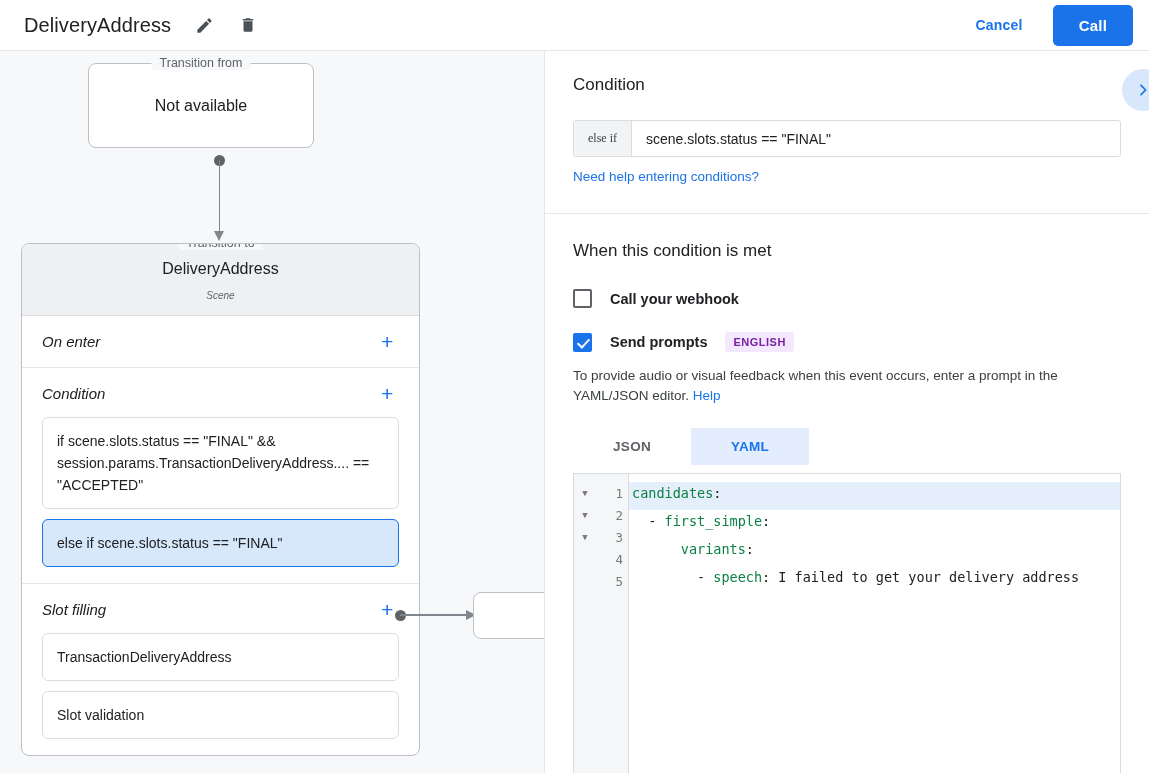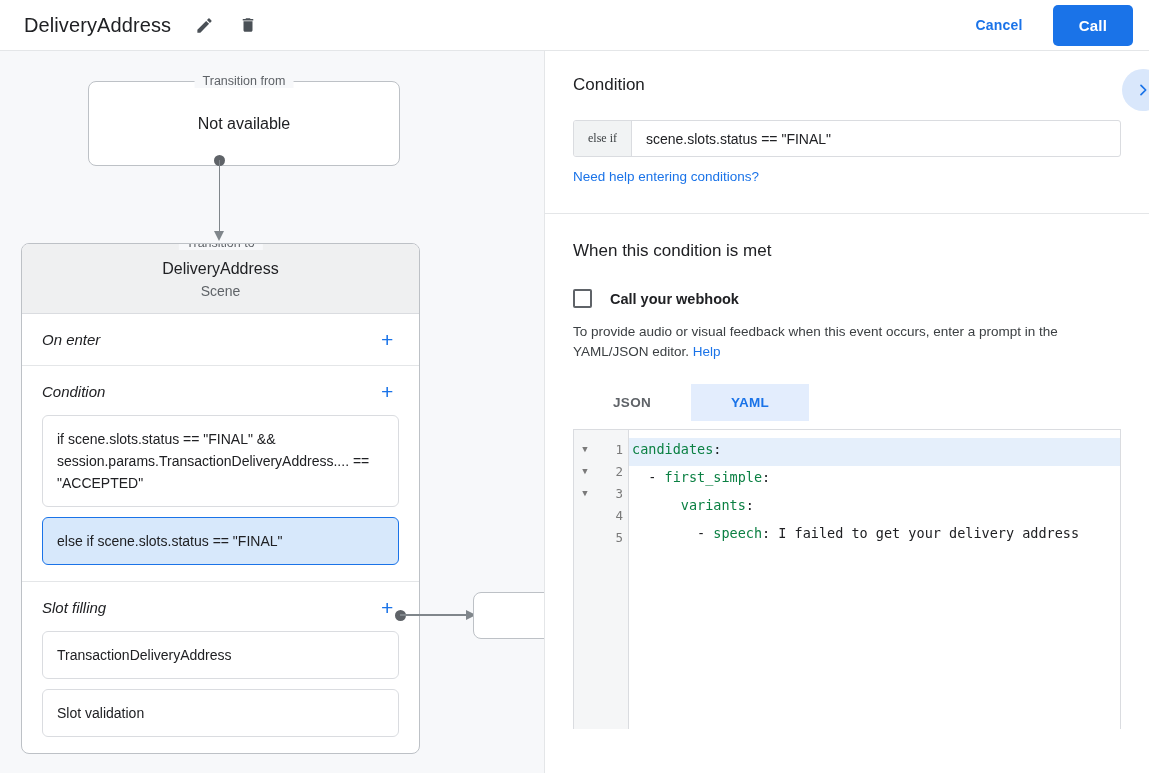--- a/index.html
+++ b/index.html
@@ -94,21 +94,21 @@
     left: 50%;
     transform: translateX(-50%);
     background: #f7f8fa;
     padding: 0 8px;
     font-size: 12.5px;
     color: #5f6368;
     white-space: nowrap;
   }
 
   #transition-from {
-    left: 88px; top: 30px; width: 312px; height: 85px;
+    left: 88px; top: 12px; width: 226px; height: 85px;
   }
   .from-body {
     height: 100%;
     display: flex; align-items: center; justify-content: center;
     font-size: 16px; color: #202124;
   }
 
   
   .vconn { position: absolute; left: 219px; top: 109px; }
   .vconn .dot {
@@ -132,21 +132,21 @@
     left: 21px; top: 192px; width: 399px; min-height: 200px;
     background: #ffffff; overflow: hidden;
   }
   .scene-head {
     background: #eff0f1;
     border-bottom: 1px solid #dadce0;
     padding: 16px 0 14px 0;
     text-align: center;
   }
   .scene-name { font-size: 16px; color: #202124; }
-  .scene-sub { font-size: 14px; color: #5f6368; margin-top: 5px; }
+  .scene-sub { font-size: 10px; color: #5f6368; margin-top: 12px; font-style: italic; }
 
   .section {
     border-bottom: 1px solid #e4e6e8;
     padding: 0 20px 0 20px;
   }
   .section:last-child { border-bottom: none; }
   .section-header {
     height: 51px;
     display: flex; align-items: center; font-style: italic;
   }
@@ -475,20 +475,25 @@
     </div>
 
     <div class="rp-section bottom">
       <div class="rp-heading2">When this condition is met</div>
 
       <div class="check-row">
         <div class="checkbox"></div>
         <div class="check-label">Call your webhook</div>
       </div>
 
+      <div class="check-row">
+        <div class="checkbox checked"></div>
+        <div class="check-label">Send prompts</div>
+        <div class="lang-badge">ENGLISH</div>
+      </div>
 
       <div class="desc">
         <span>To provide audio or visual feedback when this event occurs, enter a prompt in the YAML/JSON editor. </span><a>Help</a>
       </div>
 
       <div class="tabs">
         <div class="tab">JSON</div>
         <div class="tab active">YAML</div>
       </div>
 

